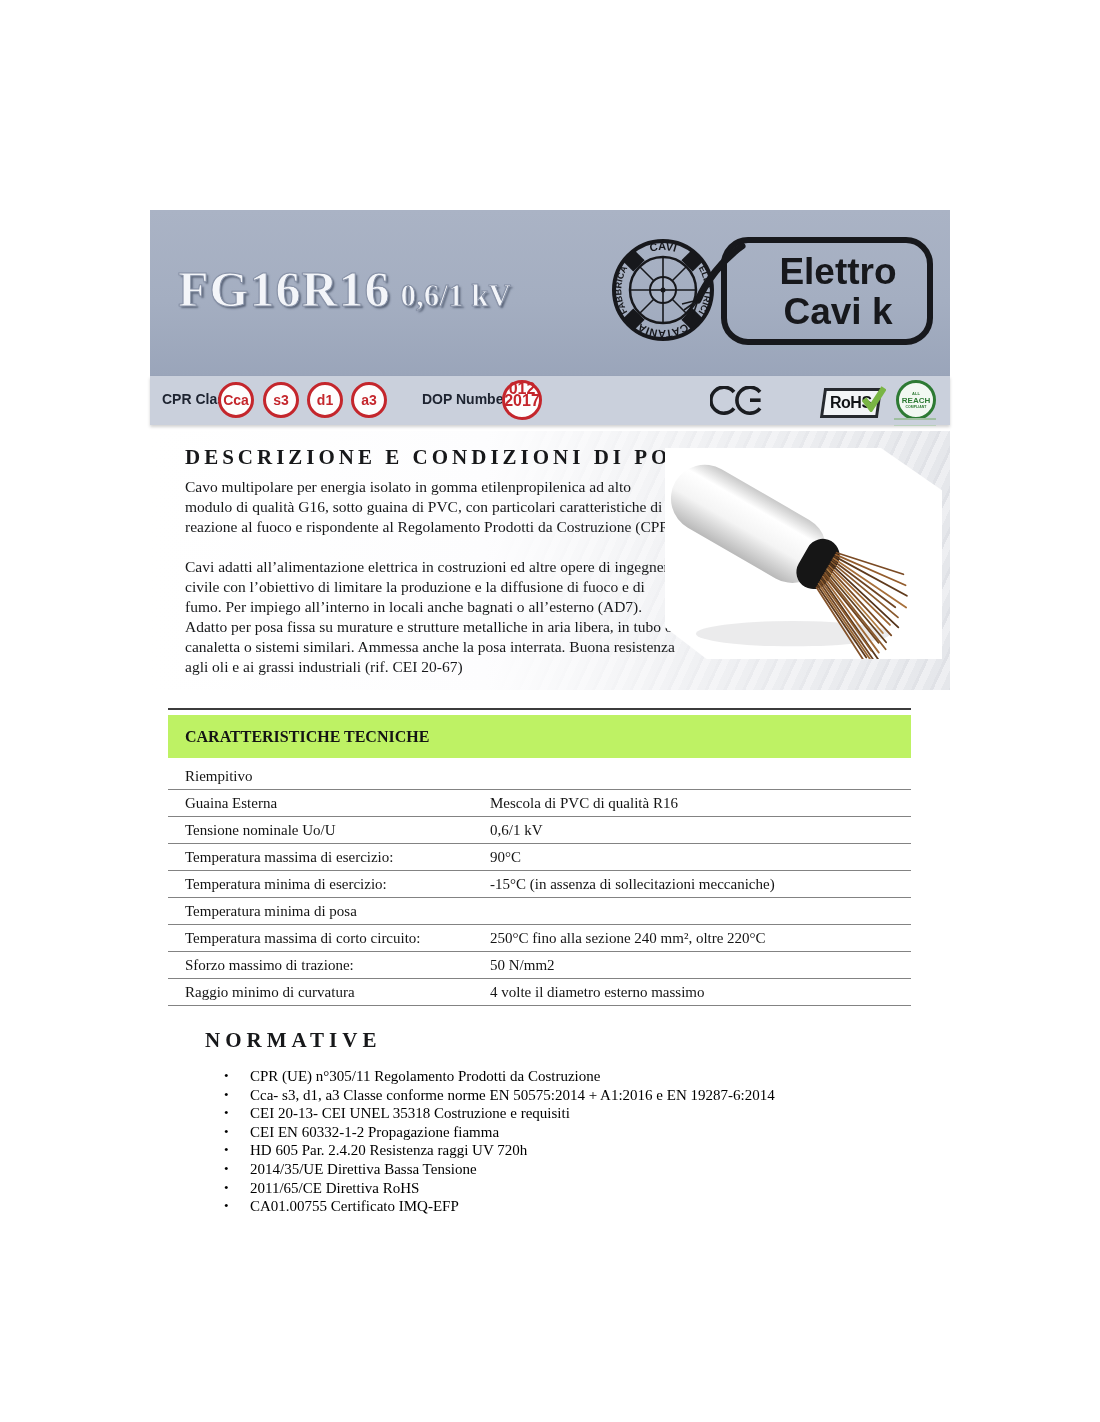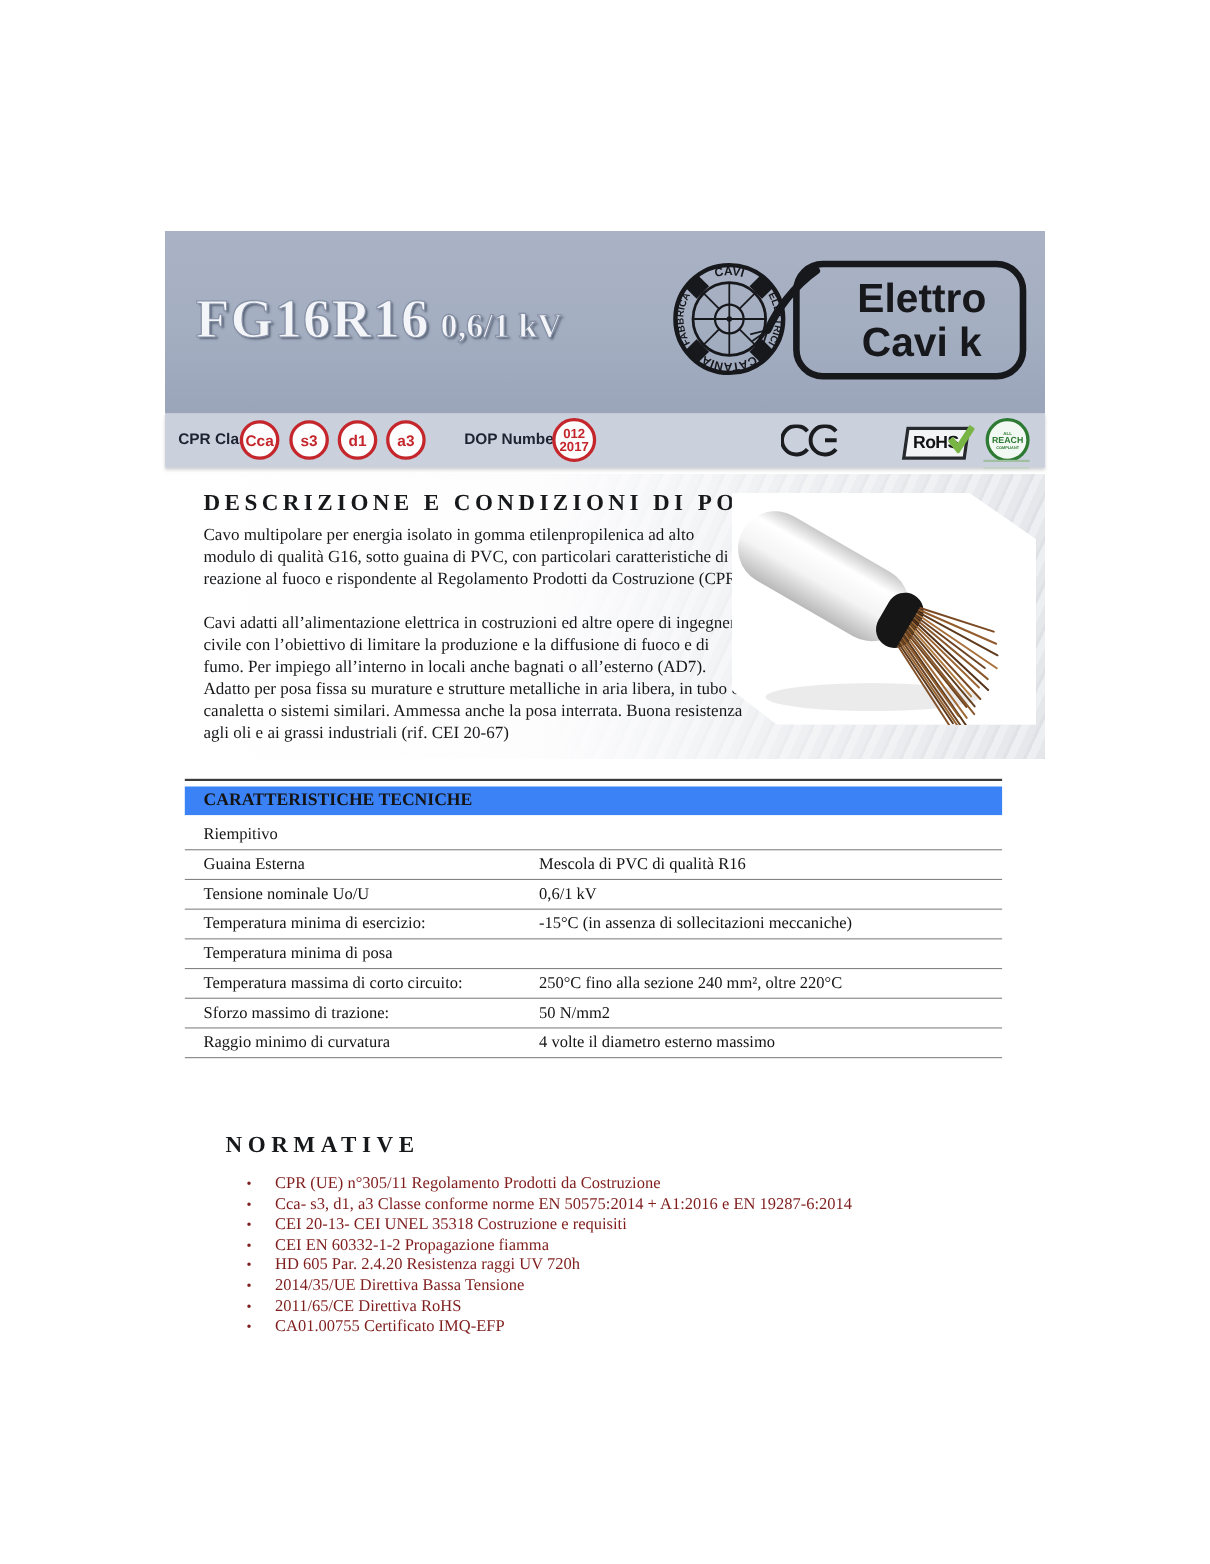--- a/index.html
+++ b/index.html
@@ -20,22 +20,22 @@
 
   
   .strip{position:absolute;left:150px;top:376px;width:800px;height:49px;
          background:#cad0dc;box-shadow:0 2px 3px rgba(0,0,0,.18);
          font-family:"Liberation Sans",sans-serif;}
   .strip-label{position:absolute;top:15px;font-weight:bold;font-size:14px;color:#1d2330;}
   .badge{position:absolute;top:6px;width:30px;height:30px;border:3px solid #c4262c;border-radius:50%;
          background:#fdfdfd;color:#c4262c;font-weight:bold;font-size:14px;
          display:flex;align-items:center;justify-content:center;}
   .dop-badge{position:absolute;top:4px;width:34px;height:34px;border:3px solid #c4262c;border-radius:50%;
-         background:#fdfdfd;color:#c4262c;font-weight:bold;font-size:12px;line-height:12px;
-         display:flex;flex-direction:column;align-items:center;justify-content:center;}
+         background:#fdfdfd;color:#c4262c;font-weight:bold;font-size:16px;line-height:12px;
+         display:flex;flex-direction:column;align-items:center;}
   .rohs{position:absolute;left:672px;top:12px;width:52px;height:24px;border:3px solid #26292e;
         transform:skewX(-8deg);background:#f2f4f6;display:flex;align-items:center;justify-content:center;}
   .rohs span{transform:skewX(8deg);font-weight:bold;font-size:16px;color:#101215;letter-spacing:-.5px;}
   .rohs-check{position:absolute;left:712px;top:10px;}
   .reach{position:absolute;left:746px;top:4px;width:34px;height:34px;border:3px solid #2d7a33;border-radius:50%;
          background:#f2f8f2;display:flex;flex-direction:column;align-items:center;justify-content:center;color:#2d7a33;}
   .reach .r1{font-size:4px;font-weight:bold;line-height:4px;}
   .reach .r2{font-size:8px;font-weight:bold;line-height:9px;text-align:center;}
   .reach .r3{font-size:3.5px;font-weight:bold;line-height:4px;}
   .reach-sub{position:absolute;left:744px;top:42px;width:42px;height:5px;
@@ -50,30 +50,30 @@
         letter-spacing:4px;color:#17181a;}
   .desc-text{position:absolute;left:35px;top:46px;width:495px;font-size:15.5px;line-height:20px;color:#17181a;}
   .desc-text p{margin:0 0 20px 0;}
   .photo-box{position:absolute;right:8px;top:17px;width:277px;height:211px;background:#ffffff;
         clip-path:polygon(0 0,78% 0,100% 20%,100% 100%,15% 100%,0 85%);
         filter:drop-shadow(3px 4px 4px rgba(0,0,0,.30));}
 
   
   .ttable{position:absolute;left:168px;top:708px;width:743px;}
   .thead{border-top:2px solid #3c3c3c;margin-bottom:5px;}
-  .thead-inner{background:#3b82f6;height:26px;display:flex;align-items:center;
+  .thead-inner{background:#bef264;height:43px;display:flex;align-items:center;
         padding-left:17px;font-weight:bold;font-size:16px;margin-top:5px;color:#141414;}
   .trow{display:flex;height:26px;align-items:center;border-bottom:1px solid #838383;font-size:15px;color:#141414;}
   .tlabel{width:305px;padding-left:17px;flex:none;}
   .tvalue{flex:1;}
 
   
   .normative{position:absolute;left:150px;top:1028px;width:800px;}
   .norm-title{margin-left:55px;font-size:21px;font-weight:bold;letter-spacing:5px;color:#17181a;}
-  .norm-list{margin:14px 0 0 100px;padding:0;list-style:none;font-size:15px;line-height:18.6px;color:#7f1d1d;}
+  .norm-list{margin:14px 0 0 100px;padding:0;list-style:none;font-size:15px;line-height:18.6px;color:#000000;}
   .norm-list li{position:relative;padding-left:0;}
   .norm-list li::before{content:"•";position:absolute;left:-26px;top:0;font-size:13px;}
 </style>
 </head>
 <body>
 
 <div class="page">
 
   <div class="banner">
     <div class="product-title">
@@ -237,20 +237,24 @@
       </div>
     <div class="trow">
         <div class="tlabel">Guaina Esterna</div>
         <div class="tvalue">Mescola di PVC di qualità R16</div>
       </div>
     <div class="trow">
         <div class="tlabel">Tensione nominale Uo/U</div>
         <div class="tvalue">0,6/1 kV</div>
       </div>
     <div class="trow">
+        <div class="tlabel">Temperatura massima di esercizio:</div>
+        <div class="tvalue">90°C</div>
+      </div>
+    <div class="trow">
         <div class="tlabel">Temperatura minima di esercizio:</div>
         <div class="tvalue">-15°C (in assenza di sollecitazioni meccaniche)</div>
       </div>
     <div class="trow">
         <div class="tlabel">Temperatura minima di posa</div>
       </div>
     <div class="trow">
         <div class="tlabel">Temperatura massima di corto circuito:</div>
         <div class="tvalue">250°C fino alla sezione 240 mm², oltre 220°C</div>
       </div>

